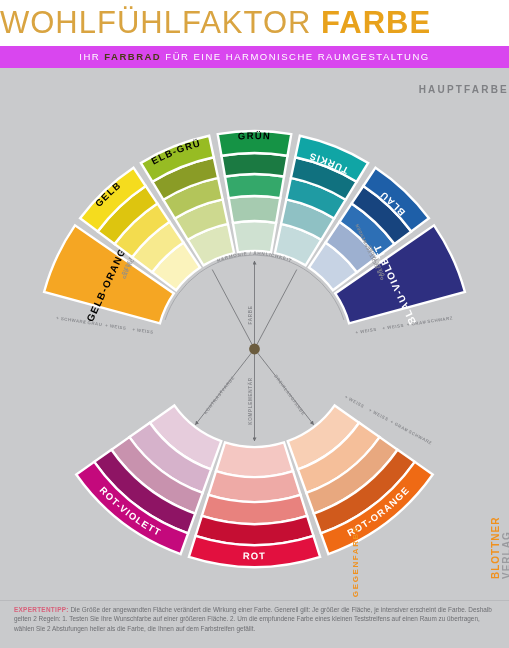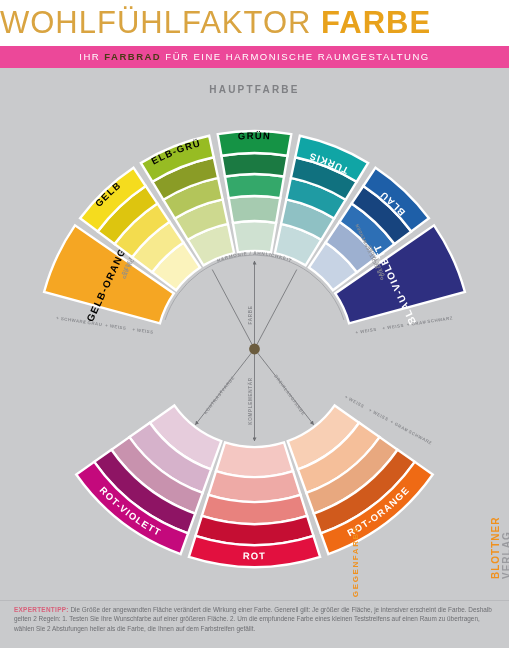--- a/index.html
+++ b/index.html
@@ -8,29 +8,29 @@
     width:509px; height:648px; position:relative; overflow:hidden;
     font-family:"Liberation Sans", sans-serif;
     background:#c9cacc;
   }
   
   .header-white { position:absolute; left:0; top:0; width:509px; height:46px; background:#ffffff; }
   .title { position:absolute; left:0; top:3px; width:421px; text-align:center;
            font-size:31px; letter-spacing:1px; line-height:40px; white-space:nowrap; }
   .title .t1 { color:#d9a441; font-weight:300; }
   .title .t2 { color:#e8a21c; font-weight:bold; }
-  .subbar { position:absolute; left:0; top:46px; width:509px; height:24px; background:#ec4899; }
+  .subbar { position:absolute; left:0; top:46px; width:509px; height:24px; background:#d946ef; }
   .subbar .inner { position:absolute; left:0; top:0; width:509px; height:22px;
       text-align:center; line-height:22px; font-size:9.5px; letter-spacing:1.5px; color:#ffffff; white-space:nowrap;}
   .subbar b { color:#4a3a16; font-weight:bold; }
   .greyband { position:absolute; left:0; top:68px; width:509px; height:12px; background:#c9cacc; }
 
   
   #wheel { position:absolute; left:0; top:78px; width:509px; height:520px; }
-  .hauptfarbe { position:absolute; left:0; top:84px; width:509px; text-align:center;
+  .hauptfarbe { position:absolute; left:0; top:84px; width:509px; text-align:right;
      font-size:10px; font-weight:bold; letter-spacing:2.2px; color:#7f8084; }
 
   
   .footerline { position:absolute; left:0; top:600px; width:509px; height:1px; background:#b9babd; }
   .footer { position:absolute; left:14px; top:605px; width:482px;
      font-size:6.4px; line-height:9.4px; color:#6d6e72; text-align:left; }
   .footer b { color:#d8607a; font-weight:bold; letter-spacing:.3px; }
   .logo { position:absolute; right:6px; top:505px; width:22px; height:74px; }
   .logo span { position:absolute; transform-origin:0 0; white-space:nowrap;
      font-size:10px; font-weight:bold; letter-spacing:1px; }

